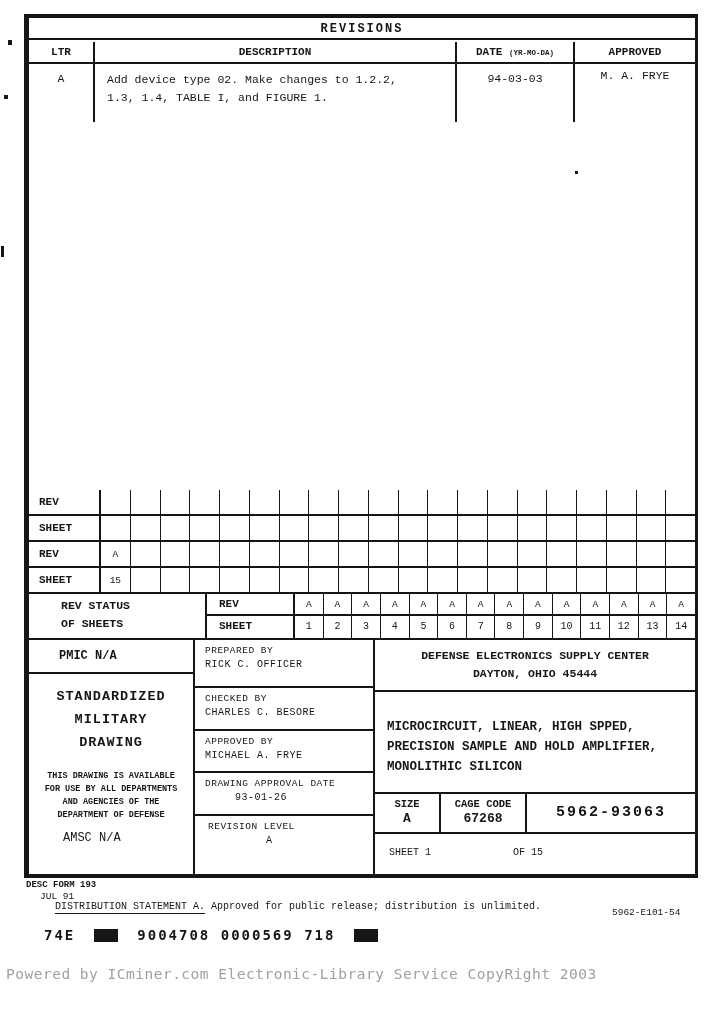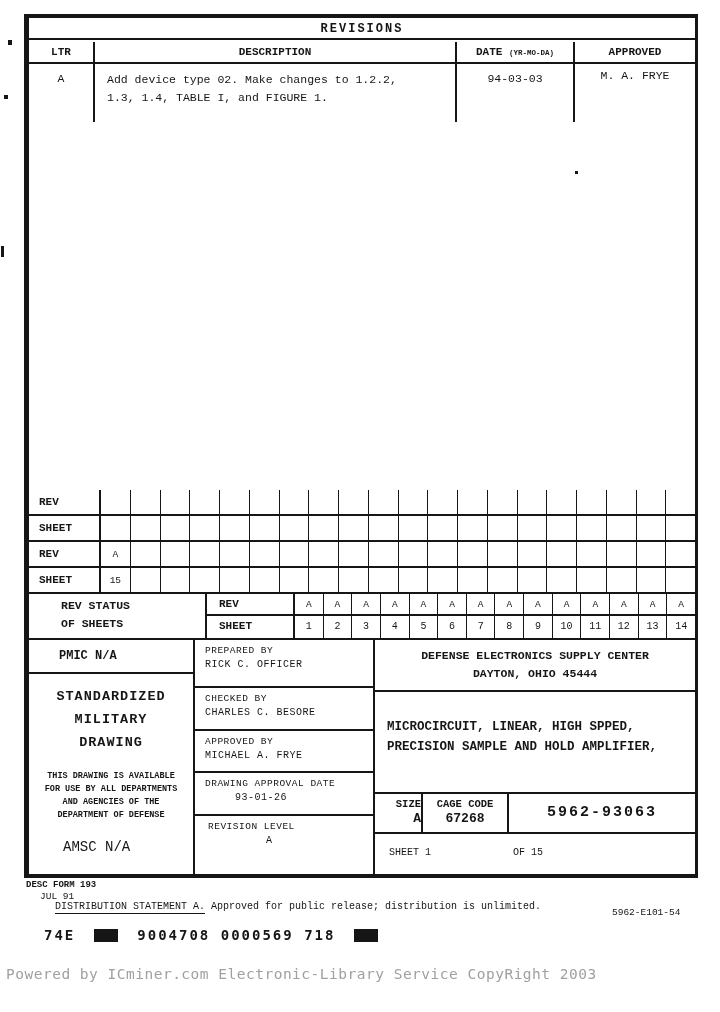--- a/index.html
+++ b/index.html
@@ -49,39 +49,39 @@
 
   
   #bottom { position:absolute; left:0; top:620px; width:100%; bottom:0; border-top:2px solid var(--ink); display:flex; }
   .b-left { width:166px; border-right:2px solid var(--ink); position:relative; }
   .b-mid { width:180px; border-right:2px solid var(--ink); }
   .b-right { flex:1; }
 
   .pmic { height:34px; border-bottom:2px solid var(--ink); font-weight:bold; font-size:12px; padding:9px 0 0 30px; }
   .smd-title { text-align:center; font-weight:bold; font-size:13.5px; letter-spacing:1px; line-height:1.7; margin-top:12px; }
   .avail { text-align:center; font-size:8.5px; font-weight:bold; line-height:1.55; margin-top:15px; }
-  .amsc { font-size:14px; margin:16px 0 0 34px; }
+  .amsc { font-size:12px; margin:8px 0 0 34px; }
 
   .sig-box { border-bottom:2px solid var(--ink); padding:5px 0 0 10px; }
   .sig-box .lab { font-size:9.5px; letter-spacing:0.5px; }
   .sig-box .val { font-size:10px; letter-spacing:0.5px; margin-top:3px; }
   .sig-prepared { height:48px; }
   .sig-checked { height:43px; }
   .sig-approved { height:42px; }
   .sig-date { height:43px; }
   .sig-date .val { text-align:center; padding-right:56px;font-family:Liberation Mono, monospace; }
   .sig-revlevel { height:60px; border-bottom:none;padding-left:13px; }
   .sig-revlevel .val { padding-left:58px; }
 
   .agency { height:52px; border-bottom:2px solid var(--ink); text-align:center; font-size:11.5px;
             font-weight:bold; line-height:1.6; padding-top:7px; }
   .title3 { height:102px; border-bottom:2px solid var(--ink); font-size:12.5px; font-weight:bold;
             line-height:1.6; padding:25px 0 0 12px; }
   .size-row { height:40px; border-bottom:2px solid var(--ink); display:flex; }
-  .size-cell { width:48px; border-right:2px solid var(--ink); text-align:right; }
+  .size-cell { width:66px; border-right:2px solid var(--ink); text-align:center; }
   .cage-cell { width:86px; border-right:2px solid var(--ink); text-align:center; }
   .pin-cell { flex:1; text-align:center; }
   .size-cell .lab,.cage-cell .lab { font-size:10.5px; font-weight:bold; padding-top:4px; }
   .size-cell .val,.cage-cell .val { font-size:13px; font-weight:bold; margin-top:1px; }
   .pin-cell .val { font-size:15px; font-weight:bold; letter-spacing:2px; padding-top:10px; }
   .sheet-row { position:relative; height:44px; font-size:10px; }
   .sheet-no { position:absolute; left:14px; top:13px; }
   .sheet-of { position:absolute; left:138px; top:13px; }
 
   
@@ -310,20 +310,21 @@
     </div>
 
     <div class="b-right">
       <div class="agency">
         <div>DEFENSE ELECTRONICS SUPPLY CENTER</div>
         <div>DAYTON, OHIO  45444</div>
       </div>
       <div class="title3">
         <div>MICROCIRCUIT, LINEAR, HIGH SPPED,</div>
         <div>PRECISION SAMPLE AND HOLD AMPLIFIER,</div>
+        <div>MONOLITHIC SILICON</div>
       </div>
       <div class="size-row">
         <div class="size-cell">
           <div class="lab">SIZE</div>
           <div class="val">A</div>
         </div>
         <div class="cage-cell">
           <div class="lab">CAGE CODE</div>
           <div class="val">67268</div>
         </div>

